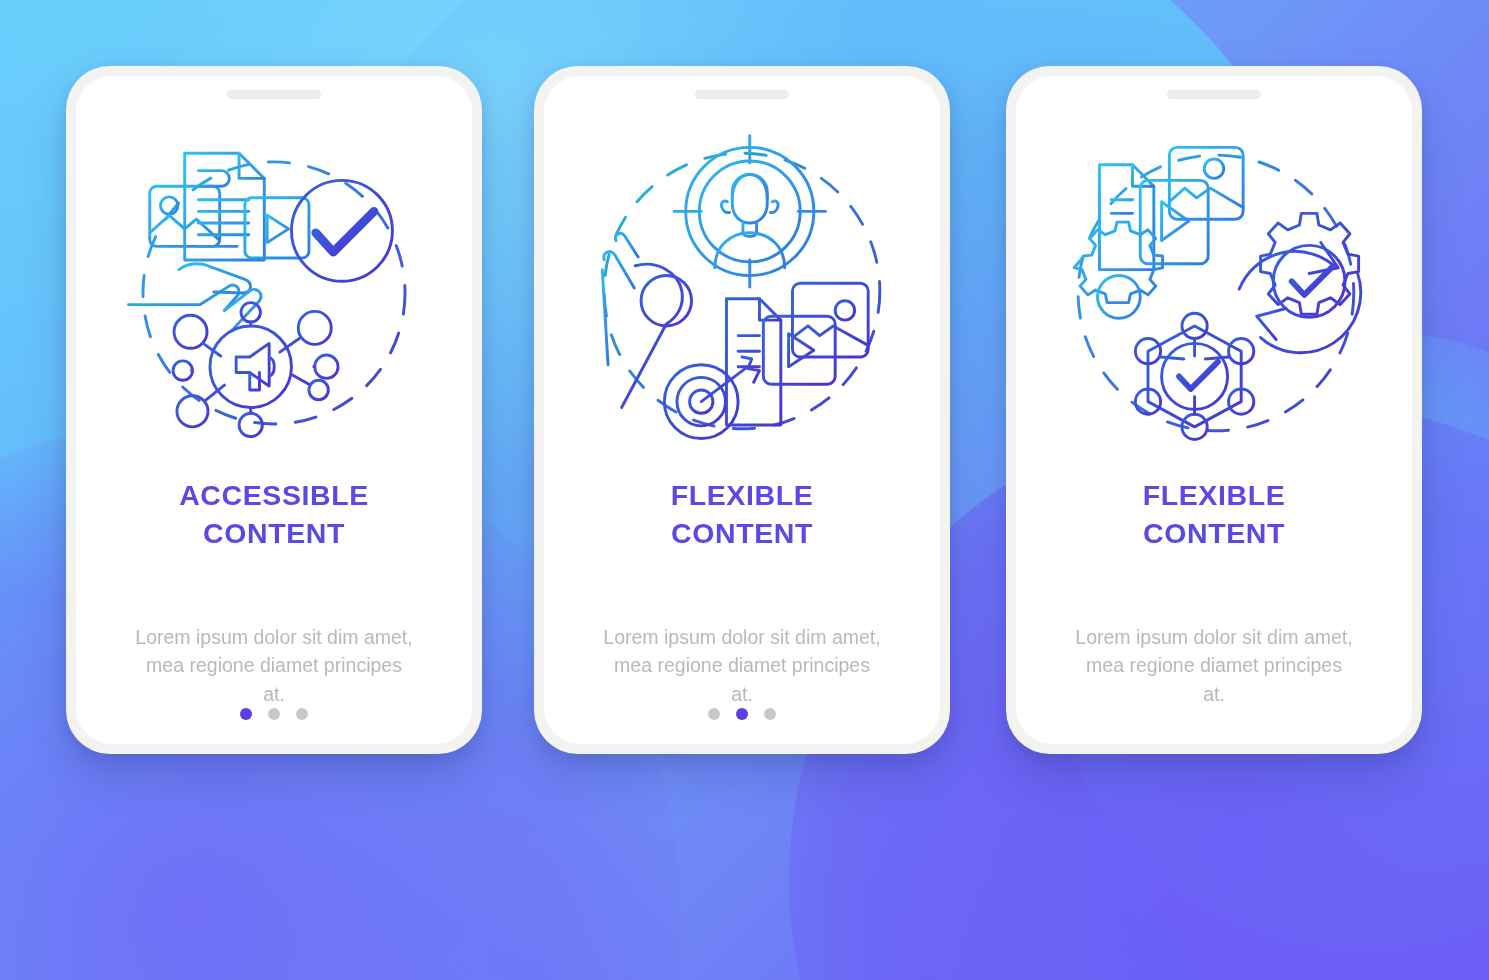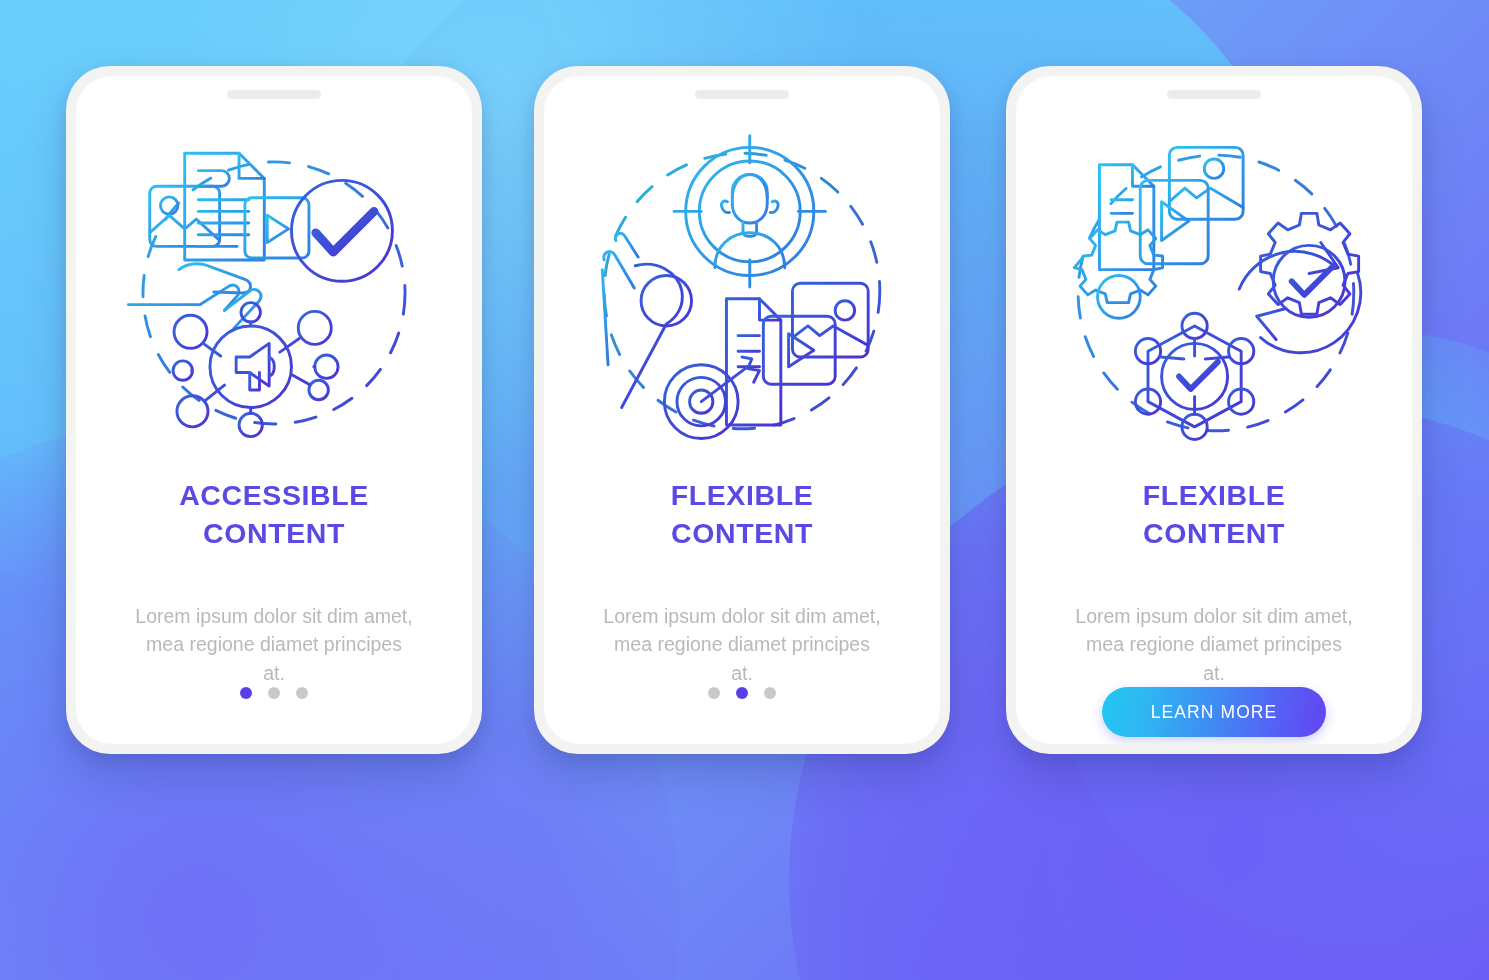--- a/index.html
+++ b/index.html
@@ -113,21 +113,21 @@
     margin-top:16px;
     font-size:28.5px;
     font-weight:700;
     letter-spacing:.6px;
     line-height:1.32;
     text-align:center;
     color:#5a4ae3;
     flex:none;
   }
   .body-copy{
-    margin-top:50px;
+    margin-top:71px;
     width:280px;
     font-size:19.5px;
     line-height:1.45;
     text-align:center;
     color:#b9b9bd;
     flex:none;
   }
 
   .spacer{ flex:1 1 auto; }
 
@@ -388,17 +388,16 @@
 
       <div class="title">
         <div>FLEXIBLE</div>
         <div>CONTENT</div>
       </div>
 
       <p class="body-copy">Lorem ipsum dolor sit dim amet, mea regione diamet principes at.</p>
 
       <div class="spacer"></div>
 
-      <button class="cta">LEARN MORE</button>
     </div>
   </div>
 
 </div>
 
 </body></html>

